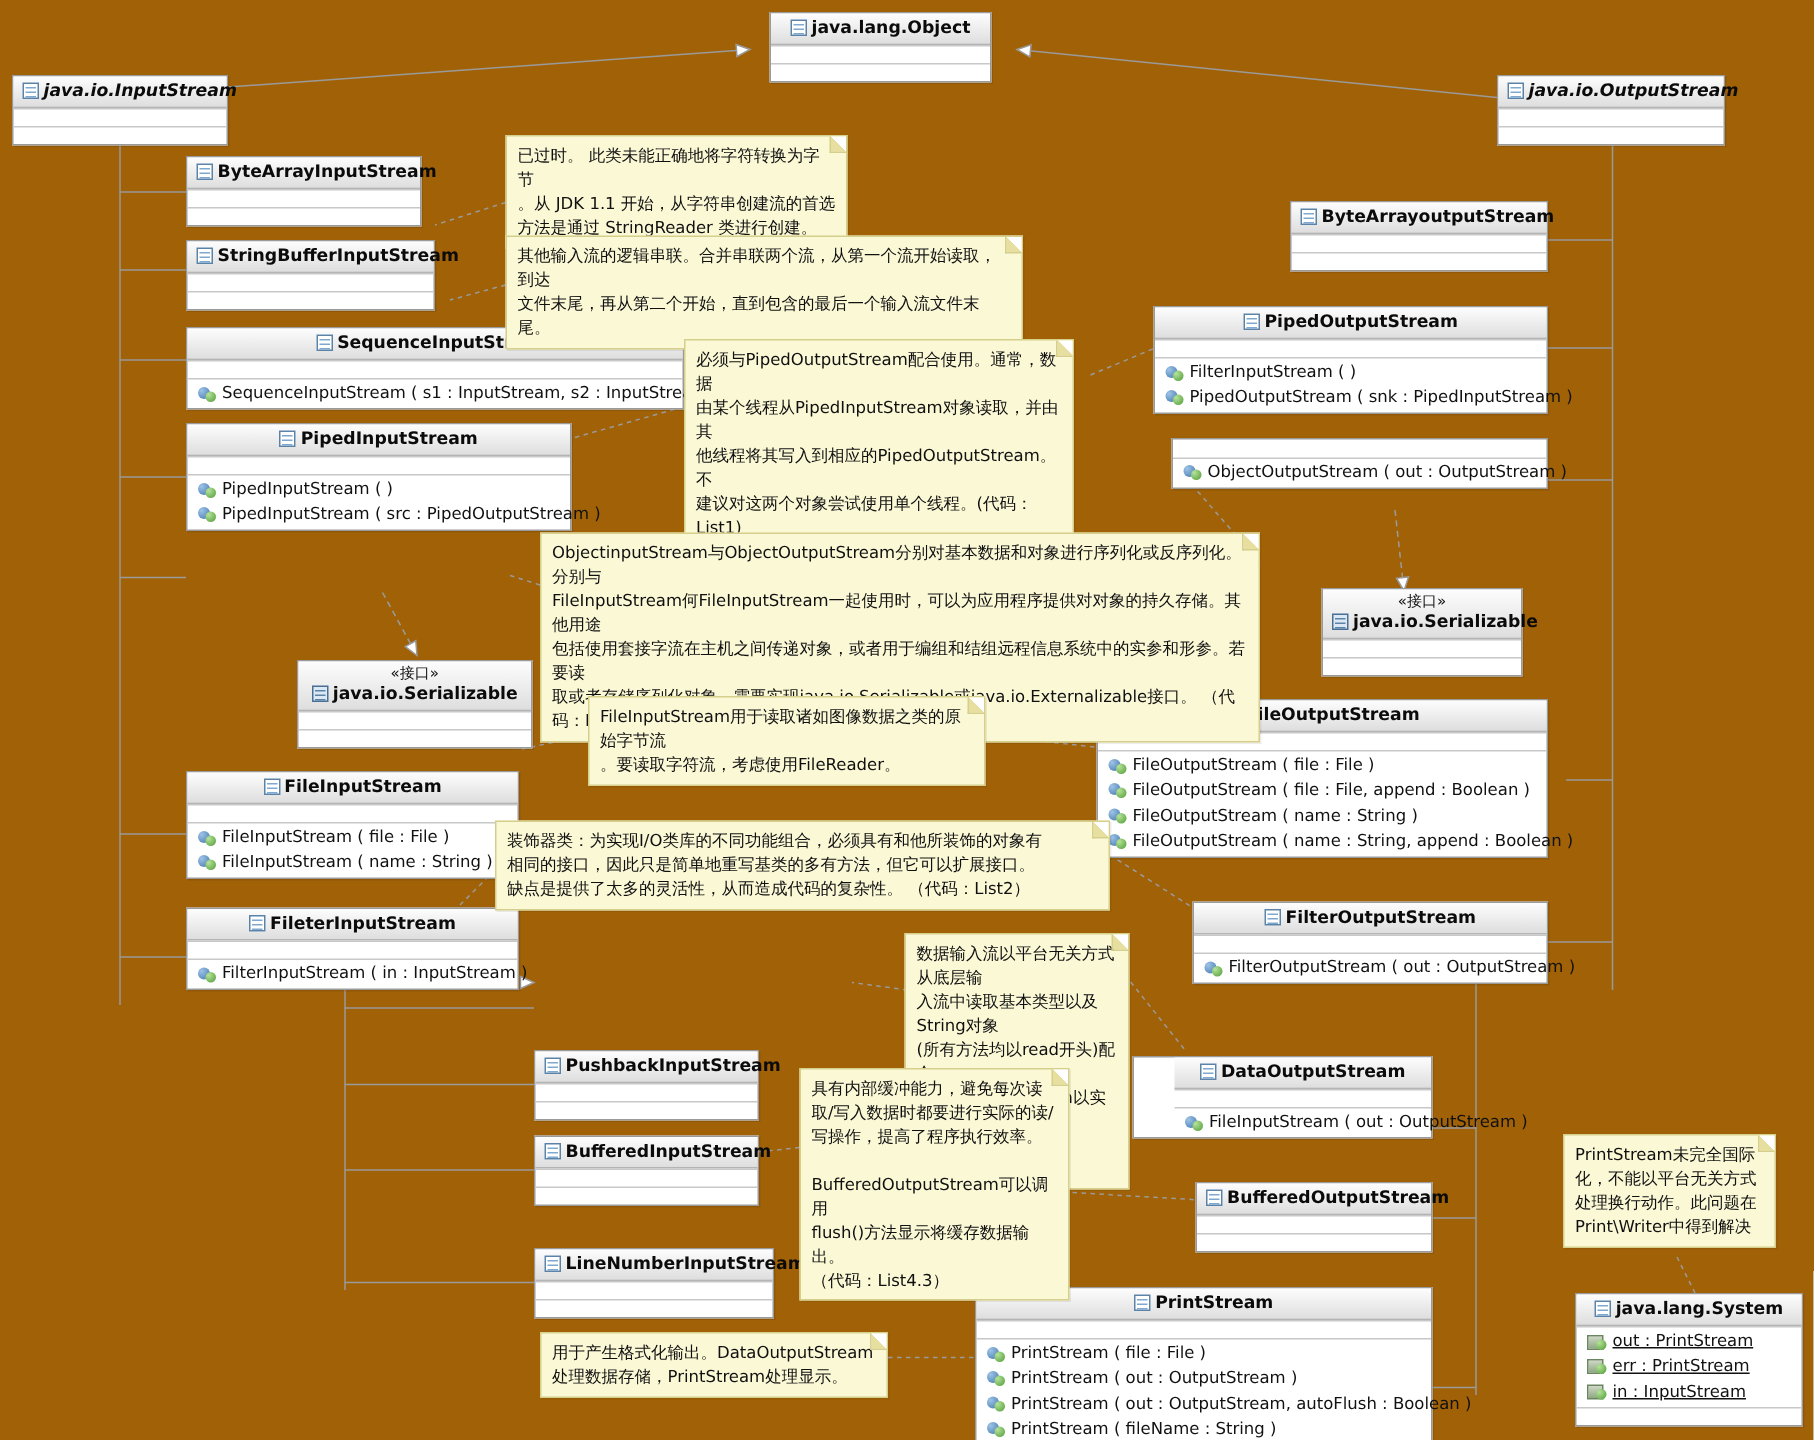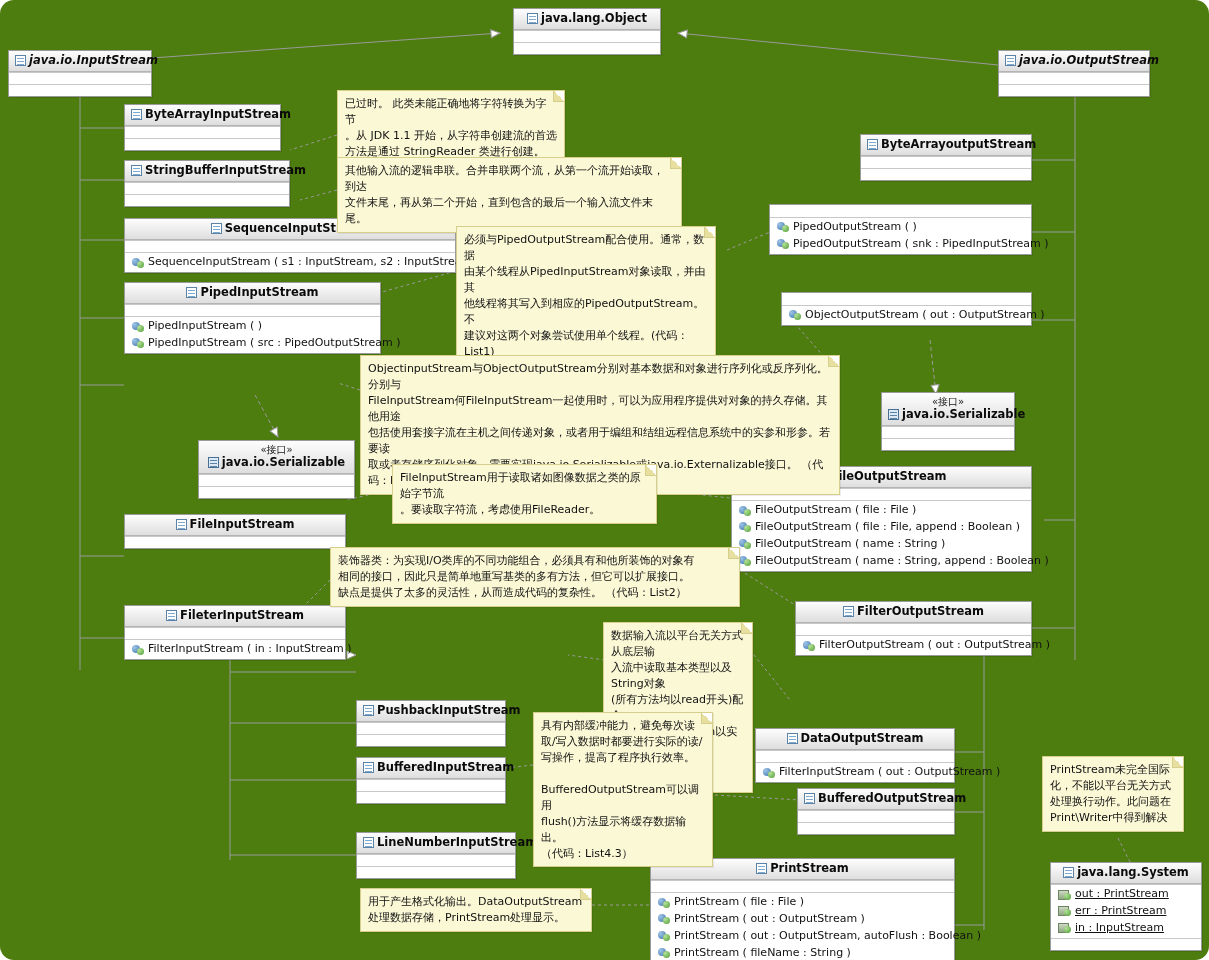--- a/index.html
+++ b/index.html
@@ -6,22 +6,21 @@
   html, body {
     margin: 0; padding: 0;
     background: #ffffff;
     font-family: "DejaVu Sans", "Liberation Sans", sans-serif;
   }
   #canvas {
     position: relative;
     width: 1209px;
     height: 960px;
     overflow: hidden;
-    background: #4d7c0f;
-    border-radius: 14px;
+    background: #a16207;
   }
   #wires {
     position: absolute;
     left: 0; top: 0;
     width: 1209px; height: 960px;
     pointer-events: none;
   }
 
   
   .uml {
@@ -330,20 +329,30 @@
     </div>
     <div class="compartment empty"></div>
     <div class="compartment empty"></div>
   </div>
 
   <div class="uml" style="left:124px; top:514px; width:222px;">
     <div class="hdr">
       <span class="icon-class gicon"></span><span class="nm">FileInputStream</span>
     </div>
     <div class="compartment empty"></div>
+    <div class="compartment">
+      <div class="member">
+        <span class="icon-method gicon"></span>
+        <span class="mname">FileInputStream ( file : File )</span>
+      </div>
+      <div class="member">
+        <span class="icon-method gicon"></span>
+        <span class="mname">FileInputStream ( name : String )</span>
+      </div>
+    </div>
   </div>
 
   <div class="uml" style="left:124px; top:605px; width:222px;">
     <div class="hdr">
       <span class="icon-class gicon"></span><span class="nm">FileterInputStream</span>
     </div>
     <div class="compartment empty"></div>
     <div class="compartment">
       <div class="member">
         <span class="icon-method gicon"></span>
@@ -379,25 +388,28 @@
 
   <div class="uml" style="left:860px; top:134px; width:172px;">
     <div class="hdr">
       <span class="icon-class gicon"></span><span class="nm">ByteArrayoutputStream</span>
     </div>
     <div class="compartment empty"></div>
     <div class="compartment empty"></div>
   </div>
 
   <div class="uml" style="left:769px; top:204px; width:263px;">
-    <div class="compartment empty"></div>
-    <div class="compartment">
-      <div class="member">
-        <span class="icon-method gicon"></span>
-        <span class="mname">PipedOutputStream ( )</span>
+    <div class="hdr">
+      <span class="icon-class gicon"></span><span class="nm">PipedOutputStream</span>
+    </div>
+    <div class="compartment empty"></div>
+    <div class="compartment">
+      <div class="member">
+        <span class="icon-method gicon"></span>
+        <span class="mname">FilterInputStream ( )</span>
       </div>
       <div class="member">
         <span class="icon-method gicon"></span>
         <span class="mname">PipedOutputStream ( snk : PipedInputStream )</span>
       </div>
     </div>
   </div>
 
   <div class="uml" style="left:781px; top:292px; width:251px;">
     <div class="compartment empty"></div>
@@ -440,29 +452,29 @@
     </div>
     <div class="compartment empty"></div>
     <div class="compartment">
       <div class="member">
         <span class="icon-method gicon"></span>
         <span class="mname">FilterOutputStream ( out : OutputStream )</span>
       </div>
     </div>
   </div>
 
-  <div class="uml" style="left:755px; top:728px; width:200px;">
+  <div class="uml" style="left:755px; top:704px; width:200px;padding-left:27px;">
     <div class="hdr">
       <span class="icon-class gicon"></span><span class="nm">DataOutputStream</span>
     </div>
     <div class="compartment empty"></div>
     <div class="compartment">
       <div class="member">
         <span class="icon-method gicon"></span>
-        <span class="mname">FilterInputStream ( out : OutputStream )</span>
+        <span class="mname">FileInputStream ( out : OutputStream )</span>
       </div>
     </div>
   </div>
 
   <div class="uml" style="left:797px; top:788px; width:158px;">
     <div class="hdr">
       <span class="icon-class gicon"></span><span class="nm">BufferedOutputStream</span>
     </div>
     <div class="compartment empty"></div>
     <div class="compartment empty"></div>

